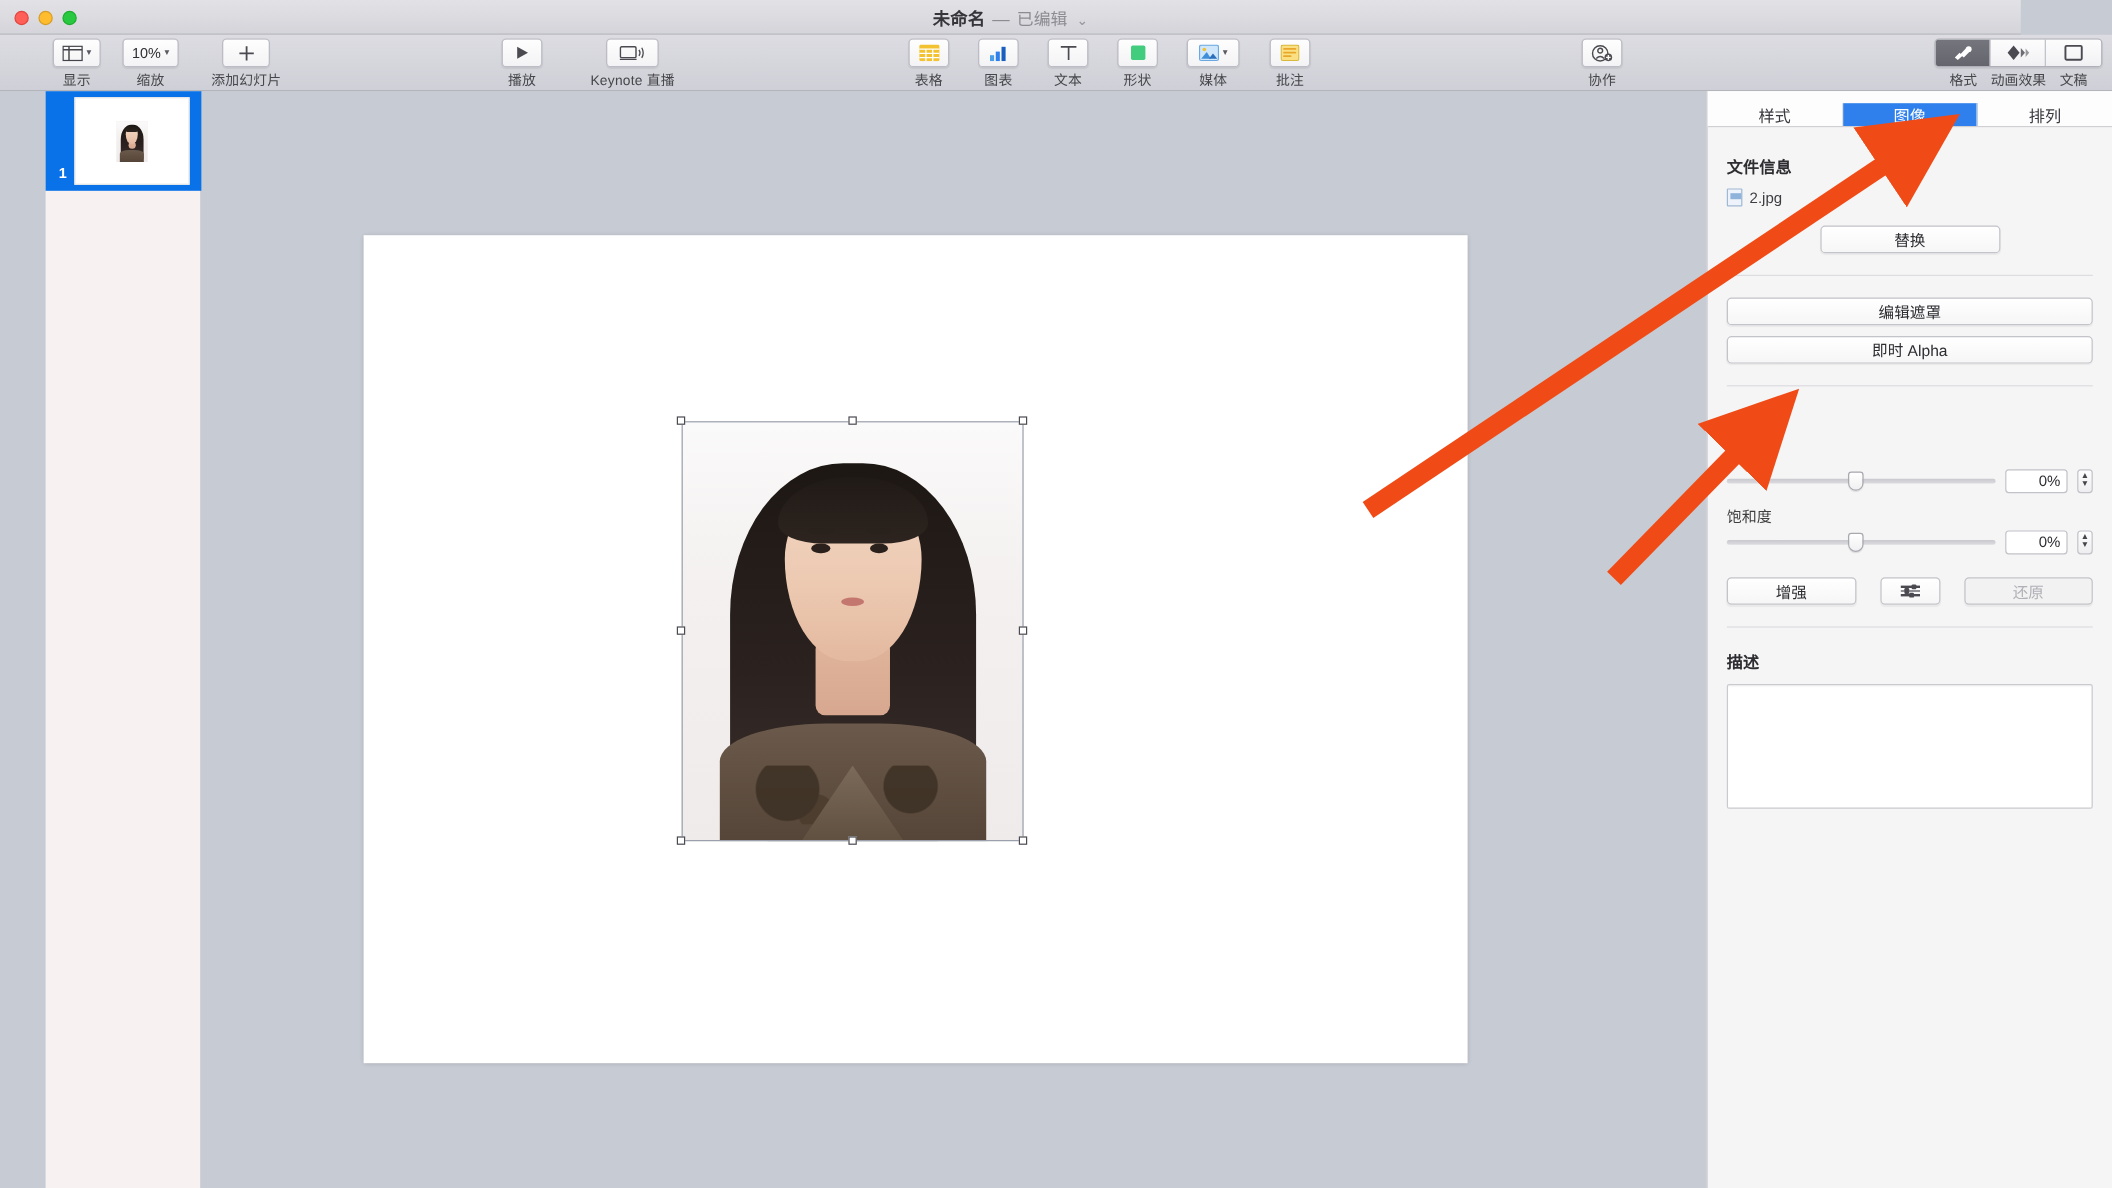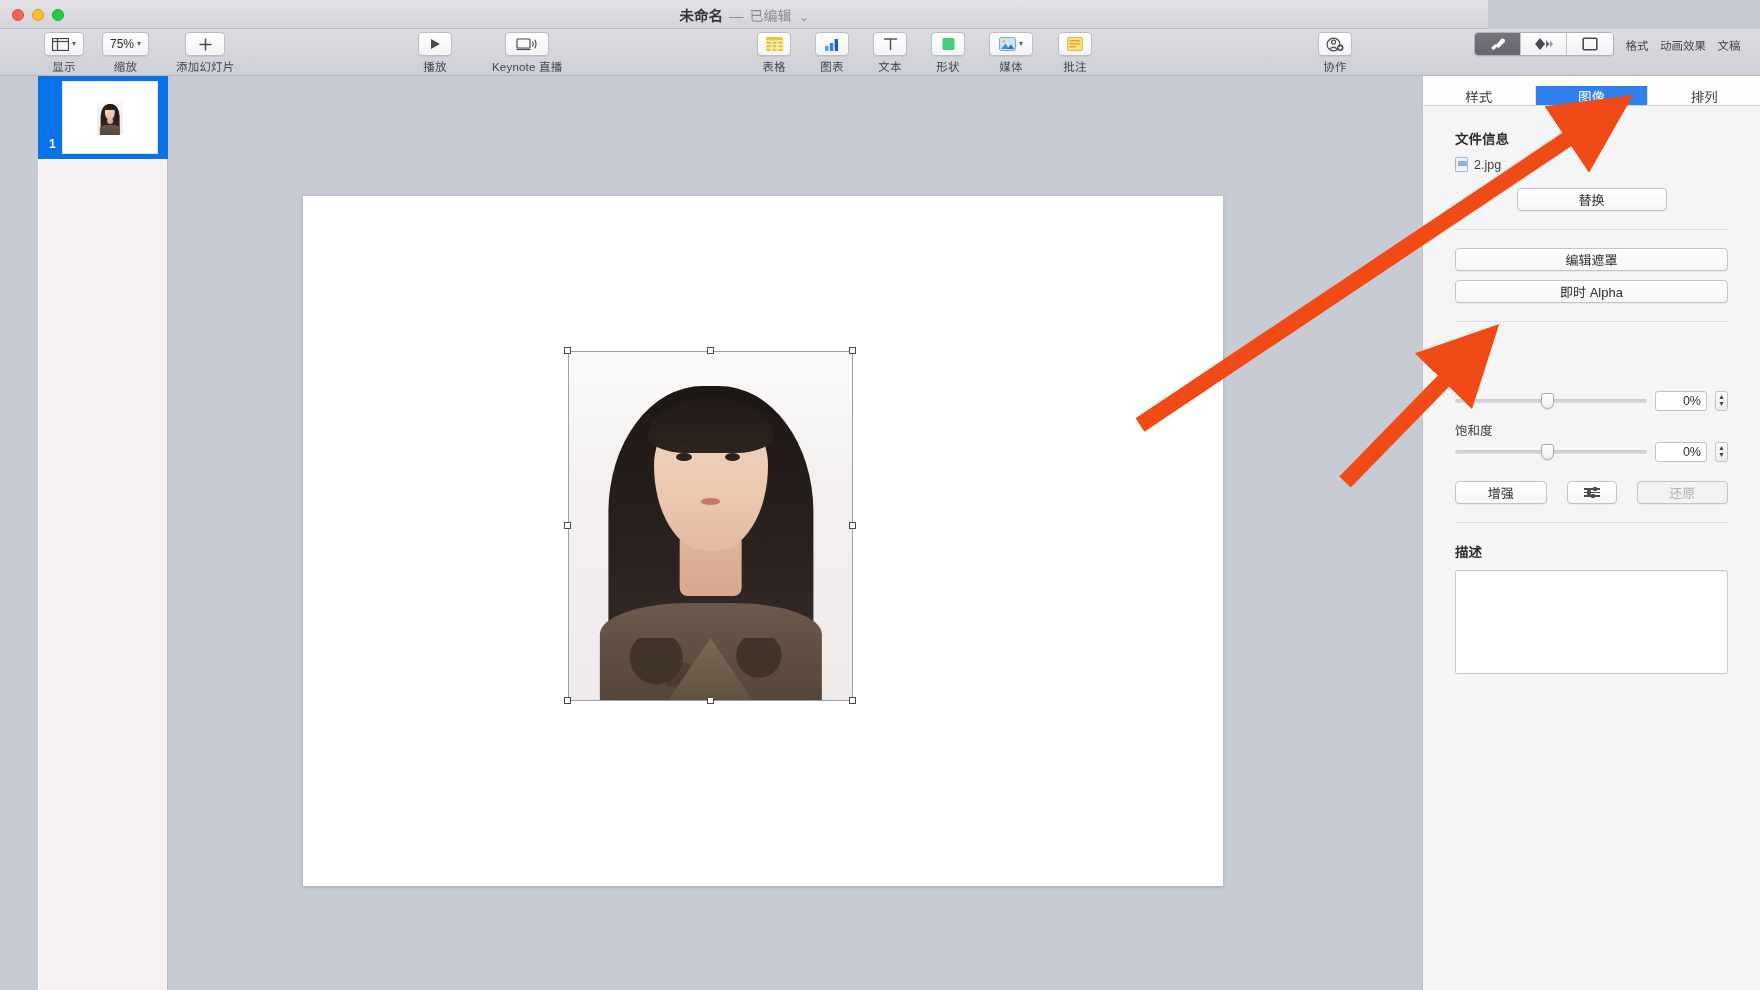--- a/index.html
+++ b/index.html
@@ -8,21 +8,21 @@
     width: 1760px; height: 990px;
     font-family: "Liberation Sans", "DejaVu Sans", sans-serif;
     overflow: hidden;
     background: #c7cbd4;
     -webkit-font-smoothing: antialiased;
   }
   #app { position: relative; width: 1760px; height: 990px; }
 
   
   .titlebar {
-    position: absolute; top: 0; left: 0; width: 1488px; height: 29px;
+    position: absolute; top: 0; left: 0; width: 1684px; height: 29px;
     background: linear-gradient(to bottom, #e2e2e6 0%, #d4d4da 100%);
     border-bottom: 1px solid #b8b8bf;
     display: flex; align-items: center; justify-content: center;
   }
   .traffic { position: absolute; left: 12px; top: 9px; display: flex; gap: 8px; }
   .tl { width: 12px; height: 12px; border-radius: 50%; display: block; }
   .tl.red { background: #ff5f57; border: 0.5px solid #e0443e; }
   .tl.yellow { background: #febc2e; border: 0.5px solid #d89d25; }
   .tl.green { background: #28c840; border: 0.5px solid #1dac2e; }
   .doc-title {
@@ -54,21 +54,21 @@
   }
   .tb-label {
     font-size: 11.5px; color: #46464c; margin-top: 2px;
     white-space: nowrap; letter-spacing: 0.2px;
   }
   .chevdn { font-size: 8px; color: #5a5a62; line-height: 1; }
 
   
   .seg-group {
     position: absolute; top: 3px; right: 8px;
-    display: flex; align-items: center;
+    display: flex; flex-direction: column; align-items: center;
   }
   .seg-row {
     display: flex; height: 24px;
     border: 1px solid #b0b0b8; border-radius: 4px; overflow: hidden;
     box-shadow: 0 1px 1px rgba(0,0,0,0.07);
   }
   .seg {
     width: 46px; display: flex; align-items: center; justify-content: center;
     background: linear-gradient(to bottom, #fdfdfe 0%, #f1f1f3 100%);
     border-right: 1px solid #c3c3cb;
@@ -220,21 +220,21 @@
   }
   .insp-tab {
     flex: 1; display: flex; align-items: center; justify-content: center;
     font-size: 13.5px; color: #3a3a40;
     border-right: 1px solid #e0e0e4;
     margin-top: 10px;
   }
   .insp-tab:last-child { border-right: none; }
   .insp-tab.active { background: #2f80ec; color: #ffffff; }
 
-  .insp-body { padding: 0 32px; }
+  .insp-body { padding: 0 16px; }
   .sec-title {
     font-size: 13.5px; font-weight: 700; color: #2d2d32;
     margin-top: 22px; margin-bottom: 9px;
   }
   .file-row { display: flex; align-items: center; gap: 6px; margin-bottom: 16px; }
   .file-name { font-size: 12.5px; color: #3d3d42; }
   .file-icon {
     width: 13px; height: 15px; background: #eef3fb;
     border: 1px solid #9fb8d4; border-radius: 1px; position: relative;
   }
@@ -344,21 +344,21 @@
           <line x1="5.5" y1="0.5" x2="5.5" y2="12.5" stroke="#44444a" stroke-width="1.2"></line>
           <line x1="0.5" y1="3.5" x2="16.5" y2="3.5" stroke="#44444a" stroke-width="1.2"></line>
         </svg>
         <span class="chevdn">▾</span>
       </div>
       <div class="tb-label">显示</div>
     </div>
 
     <div class="tb-item" style="left:102px;">
       <div class="tb-btn">
-        <span style="font-size:12px;color:#2d2d32;">75%</span>
+        <span style="font-size:12px;color:#2d2d32;">10%</span>
         <span class="chevdn">▾</span>
       </div>
       <div class="tb-label">缩放</div>
     </div>
 
     <div class="tb-item" style="left:176px;justify-content:space-between;">
       <div class="tb-btn" style="min-width:40px;">
         <svg class="gi" width="15" height="15" viewBox="0 0 15 15">
           <line x1="7.5" y1="1.5" x2="7.5" y2="13.5" stroke="#4a4a50" stroke-width="1.5"></line>
           <line x1="1.5" y1="7.5" x2="13.5" y2="7.5" stroke="#4a4a50" stroke-width="1.5"></line>

